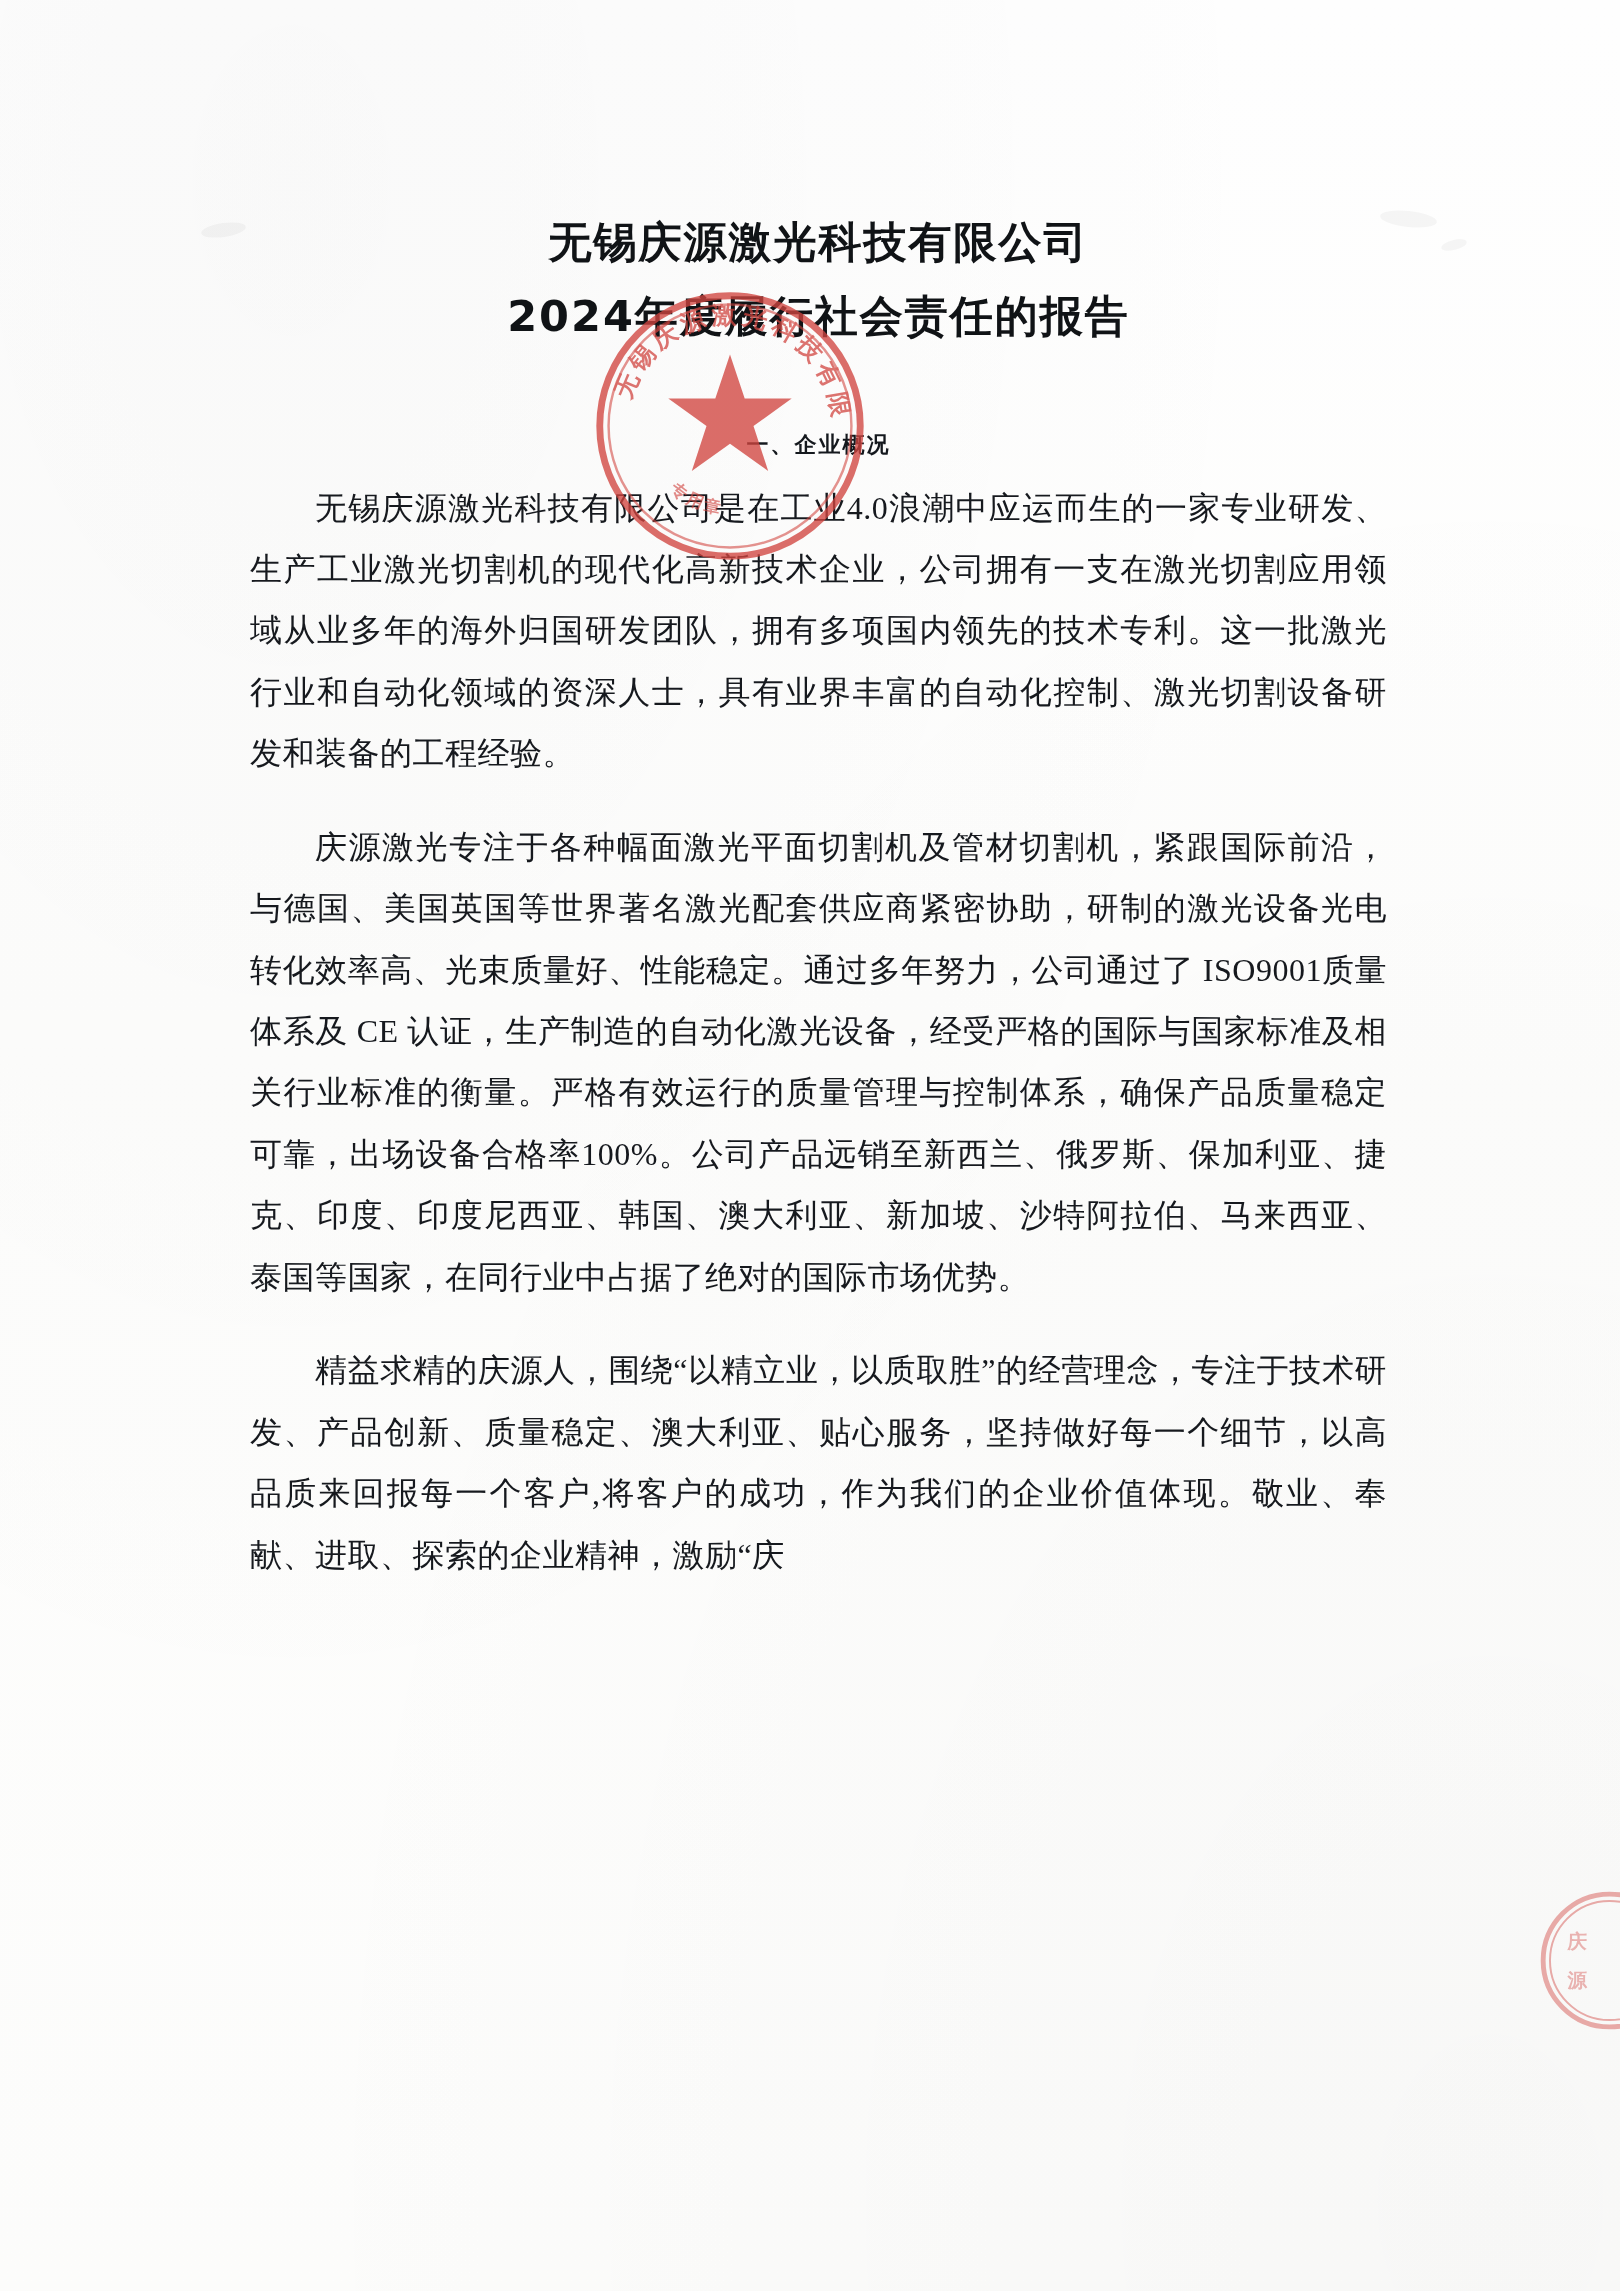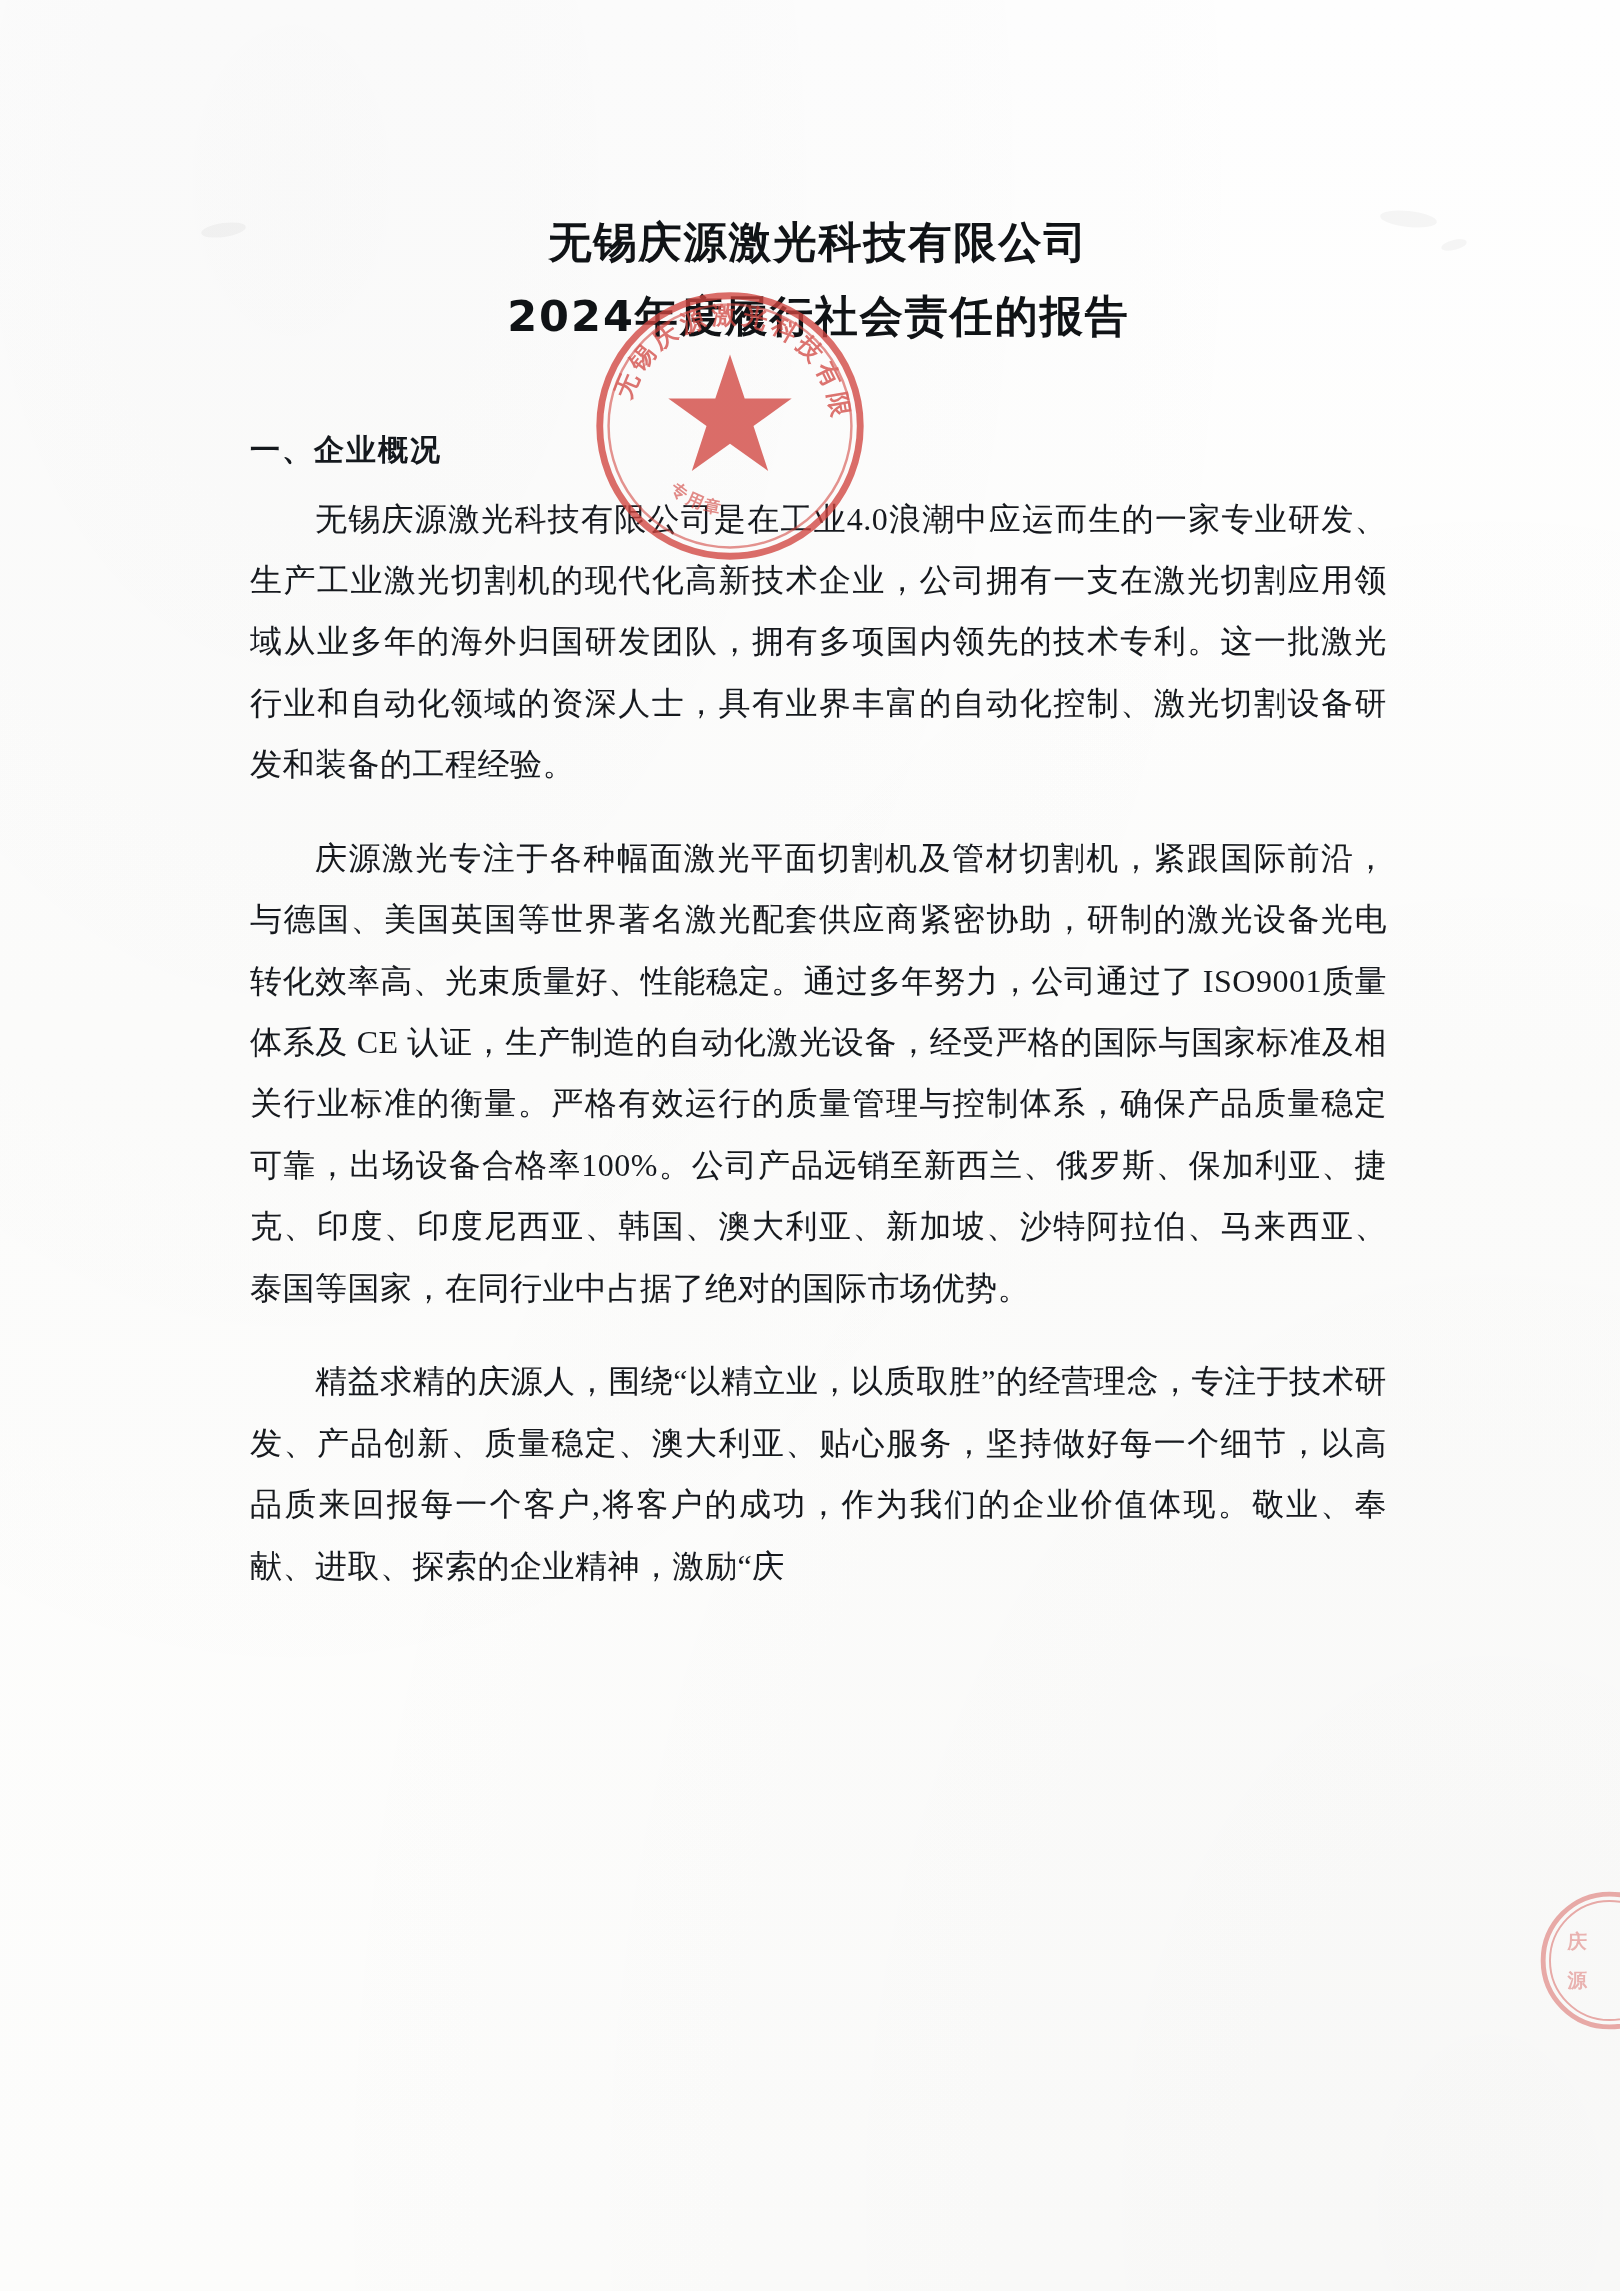--- a/index.html
+++ b/index.html
@@ -42,23 +42,24 @@
     line-height: 1.72;
     letter-spacing: 2px;
     color: #101316;
   }
   .doc-title .line2 { display: block; }
 
   .section-heading {
     margin-top: 76px;
     font-family: "DejaVu Sans", sans-serif;
     font-weight: bold;
-    font-size: 30px;
+    font-size: 22px;
     letter-spacing: 2px;
     color: #14181d;
+    text-align: center;
   }
 
   .para {
     margin-top: 19.6px;
     font-size: 32px;
     line-height: 1.92;
     text-align: justify;
     text-justify: inter-ideograph;
     text-indent: 65px;
     letter-spacing: 0.5px;

